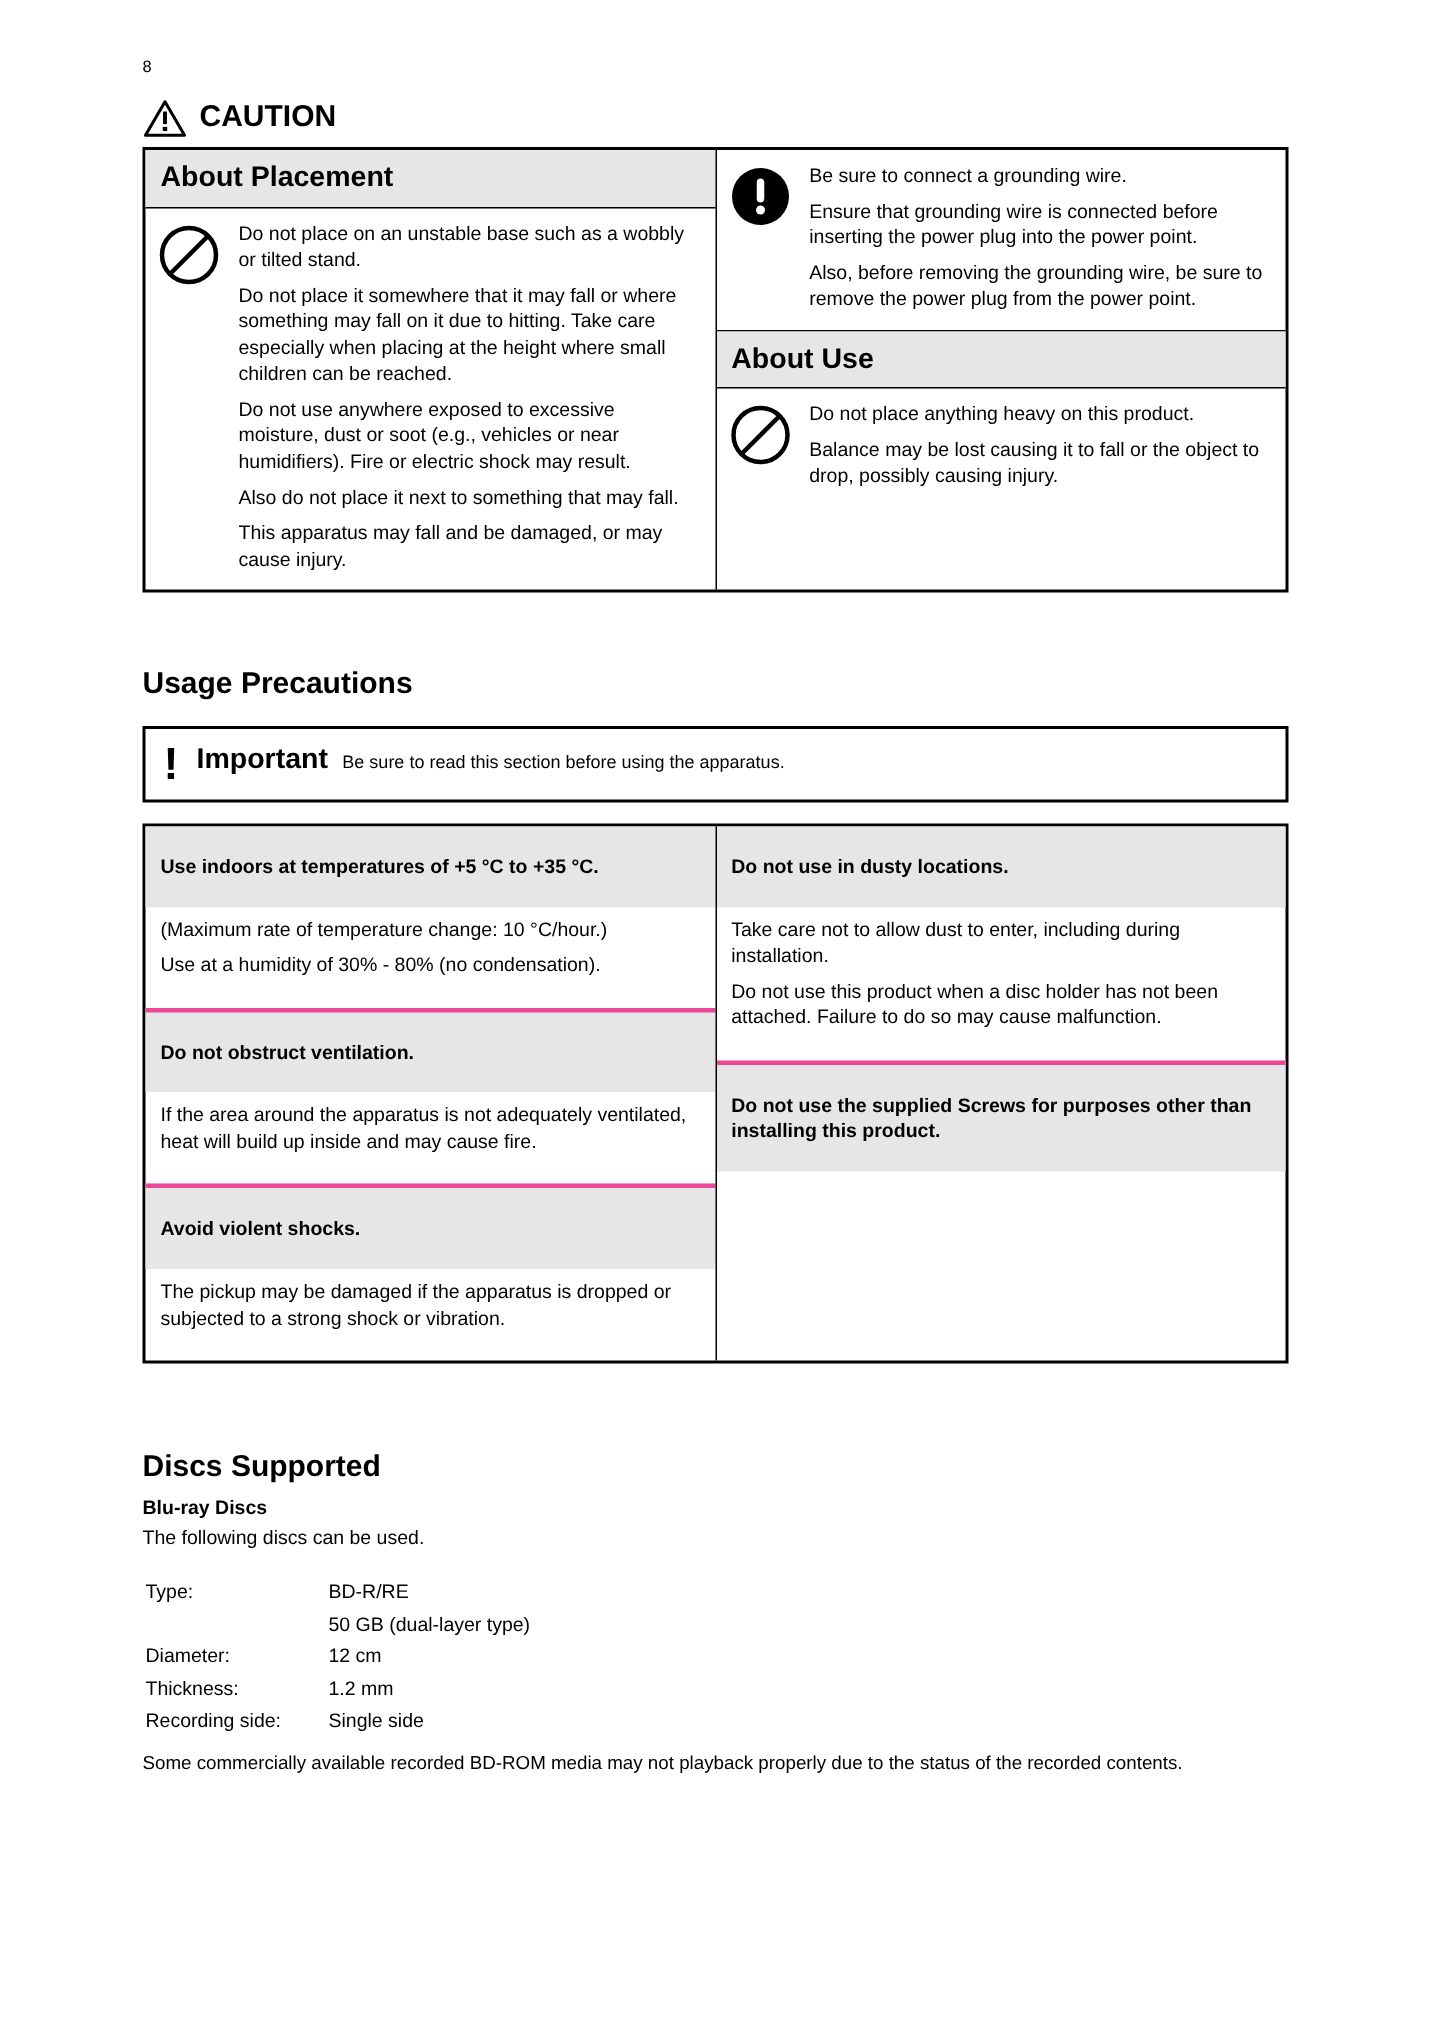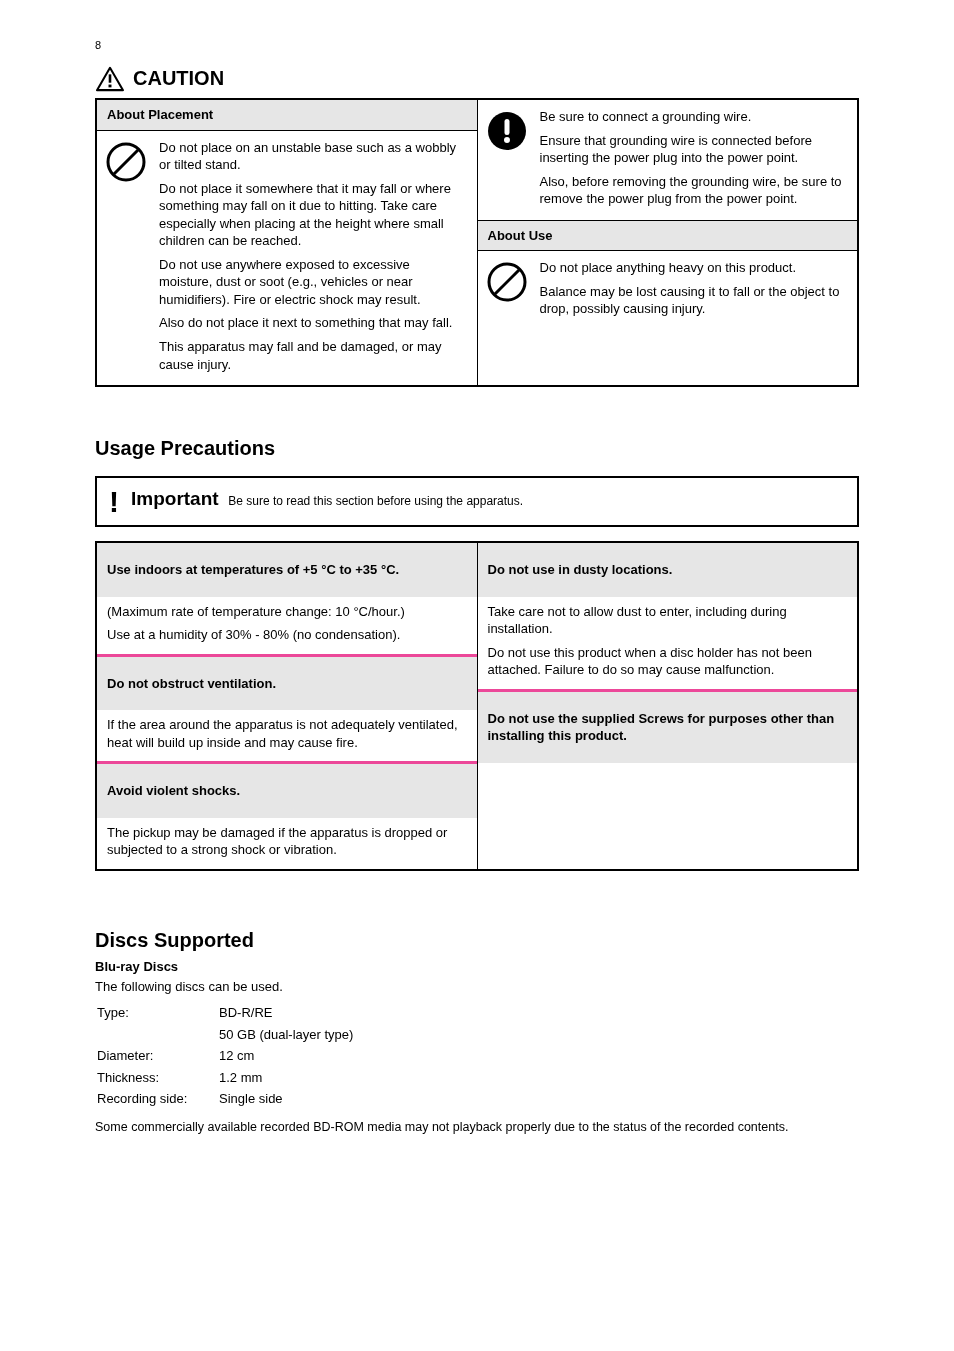--- a/index.html
+++ b/index.html
@@ -47,21 +47,21 @@
     display: flex;
     flex-direction: column;
   }
   .caution-col + .caution-col {
     border-left: 1px solid #000;
   }
   .cell-header {
     background: #e6e6e6;
     padding: 6px 10px;
     font-weight: bold;
-    font-size: 13px;
+    font-size: 19px;
     border-bottom: 1px solid #000;
   }
   .cell-body {
     display: flex;
     padding: 8px 10px 12px 8px;
     gap: 10px;
     flex: 0 0 auto;
   }
   .cell-body.with-border {
     border-bottom: 1px solid #000;
@@ -121,37 +121,37 @@
   }
   .usage-col + .usage-col {
     border-left: 1px solid #000;
   }
   .u-header {
     background: #e6e6e6;
     padding: 18px 10px;
     font-weight: bold;
   }
   .u-body {
-    padding: 6px 10px 10px 10px;
+    padding: 6px 10px 20px 10px;
   }
   .u-body p { margin: 0 0 6px 0; }
   .u-body p:last-child { margin-bottom: 0; }
   .hr { border-top: 3px solid #ec4899; }
 
   .discs-heading {
     font-size: 20px;
     font-weight: bold;
     margin: 56px 0 4px 0;
   }
   .discs-sub {
     font-weight: bold;
     margin: 0 0 2px 0;
   }
   .discs-intro {
-    margin: 0 0 6px 0;
+    margin: 0 0 16px 0;
   }
   .disc-table td {
     vertical-align: top;
     padding: 1px 0;
     font-size: 13px;
   }
   .disc-table td.label {
     width: 120px;
   }
   .disc-note {

